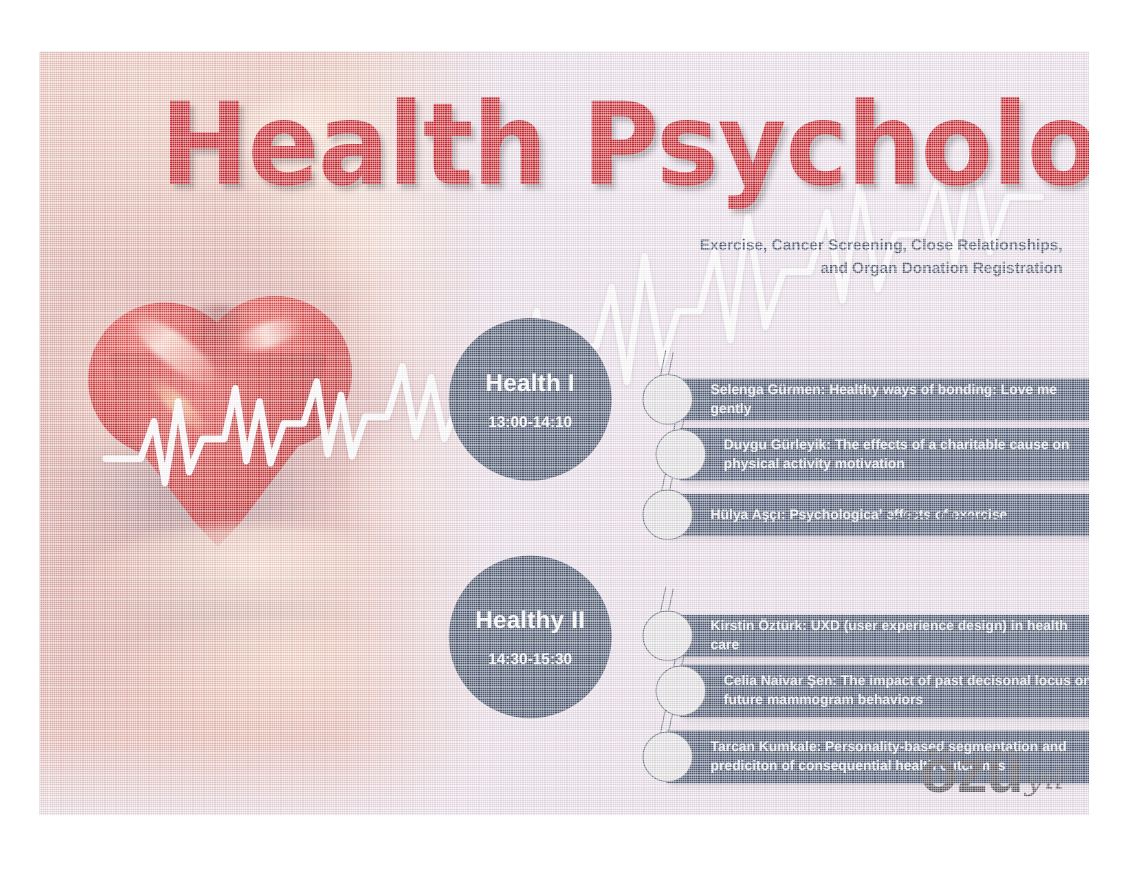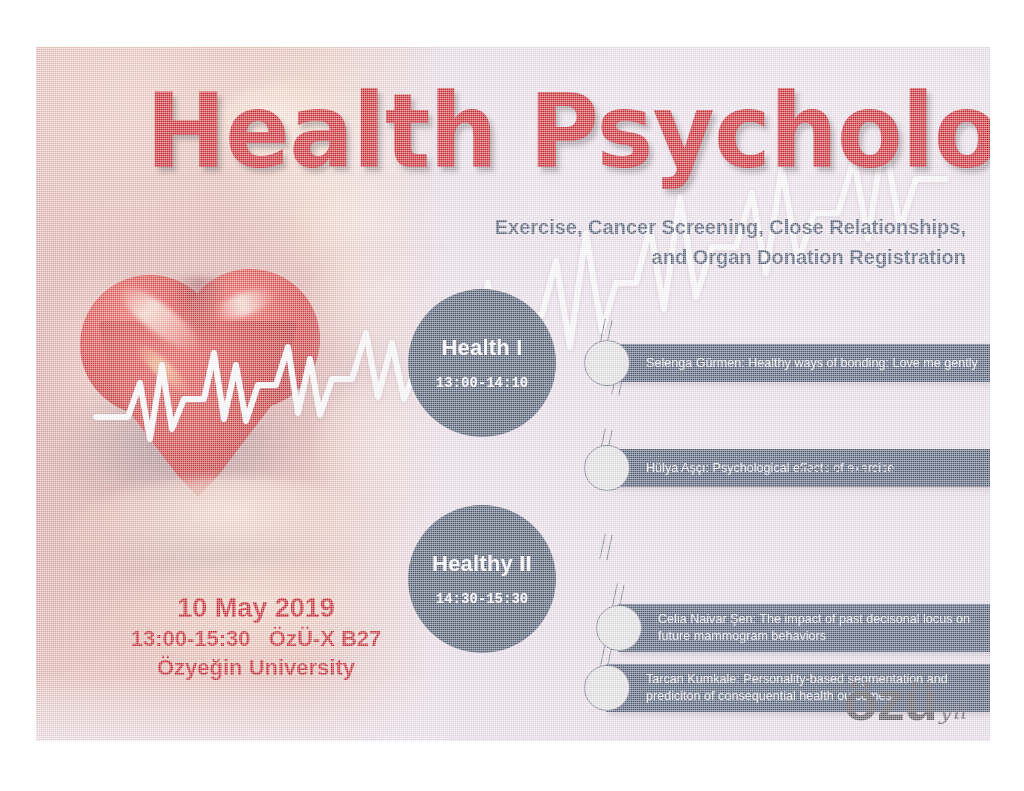--- a/index.html
+++ b/index.html
@@ -217,21 +217,21 @@
   }
 
   
   #subtitle {
     position: absolute;
     left: 430px;
     top: 165px;
     width: 500px;
     z-index: 12;
     text-align: right;
-    font-size: 20px;
+    font-size: 14px;
     font-weight: bold;
     line-height: 1.5;
     color: #3e4e67;
   }
 
   
   .session-circle {
     position: absolute;
     width: 148px;
     height: 148px;
@@ -246,21 +246,20 @@
   }
   .session-circle .s-name {
     font-size: 22px;
     font-weight: bold;
     letter-spacing: 0.2px;
   }
   .session-circle .s-time {
     margin-top: 14px;
     font-size: 14px;
     font-weight: bold;
-    font-family: Liberation Mono, monospace;
   }
   #circle-1 { left: 372px; top: 242px; }
   #circle-2 { left: 372px; top: 458px; }
 
   
   .talk-row {
     position: absolute;
     z-index: 16;
     height: 38px;
   }
@@ -273,20 +272,21 @@
     box-shadow: 3px 3px 5px rgba(110,95,115,0.32);
     display: flex;
     align-items: center;
   }
   .talk-text {
     color: #f2f2f2;
     font-size: 12.6px;
     line-height: 1.32;
     padding-left: 40px;
     padding-right: 12px;
+    font-weight: bold;
   }
   .node {
     position: absolute;
     left: 0;
     top: 50%;
     transform: translateY(-50%);
     width: 44px;
     height: 44px;
     border-radius: 50%;
     background: #e2e2e2;
@@ -368,21 +368,21 @@
   #logo .mark {
     font-family: Liberation Sans, sans-serif;
     font-size: 56px;
     font-weight: bold;
     letter-spacing: -1px;
     line-height: 0.86;
   }
   #logo .suffix {
     font-family: "DejaVu Serif", serif;
     font-style: italic;
-    font-size: 24px;
+    font-size: 30px;
     line-height: 1;
     margin-left: 2px;
     margin-bottom: 2px;
     color: #55555c;
   }
 </style>
 </head>
 <body>
 
 <div id="poster">
@@ -443,59 +443,66 @@
 
   <div class="connector" id="conn-1"></div>
   <div class="talk-row" id="talk-1">
     <div class="talk-bar">
       <div class="talk-text">Selenga Gürmen:  Healthy ways of bonding: Love me gently</div>
     </div>
     <div class="node"></div>
   </div>
 
   <div class="connector" id="conn-2"></div>
+  <div class="talk-row" id="talk-2">
+    <div class="talk-bar">
+      <div class="talk-text">Duygu Gürleyik:  The effects of a charitable cause on physical activity motivation</div>
+    </div>
+    <div class="node"></div>
+  </div>
 
   <div class="connector" id="conn-3"></div>
   <div class="talk-row" id="talk-3">
     <div class="talk-bar">
       <div class="talk-text">Hülya Aşçı:  Psychological effects of exercise</div>
     </div>
     <div class="node"></div>
   </div>
 
   <div id="break-label">Coffee/Networking Break</div>
 
   <div id="circle-2" class="session-circle">
     <div class="s-name">Healthy II</div>
     <div class="s-time">14:30-15:30</div>
   </div>
 
   <div class="connector" id="conn-4"></div>
+  <div class="talk-row" id="talk-4">
+    <div class="talk-bar">
+      <div class="talk-text">Kirstin Öztürk:  UXD (user experience design) in health care</div>
+    </div>
+    <div class="node"></div>
+  </div>
 
   <div class="connector" id="conn-5"></div>
   <div class="talk-row" id="talk-5">
     <div class="talk-bar">
       <div class="talk-text">Celia Naivar Şen:  The impact of past decisonal locus on future mammogram behaviors</div>
     </div>
     <div class="node"></div>
   </div>
 
   <div class="connector" id="conn-6"></div>
   <div class="talk-row" id="talk-6">
     <div class="talk-bar">
       <div class="talk-text">Tarcan Kumkale:  Personality-based segmentation and prediciton of consequential health outcomes</div>
     </div>
     <div class="node"></div>
   </div>
 
-  <div id="event-info">
-    <div class="line-date">10 May 2019</div>
-    <div class="line-where">13:00-15:30   ÖzÜ-X B27</div>
-    <div class="line-univ">Özyeğin University</div>
-  </div>
 
   <div id="logo">
     <span class="mark">özü</span>
     <span class="suffix">yıl</span>
   </div>
 
   <div class="texture"></div>
 </div>
 
 </body></html>

